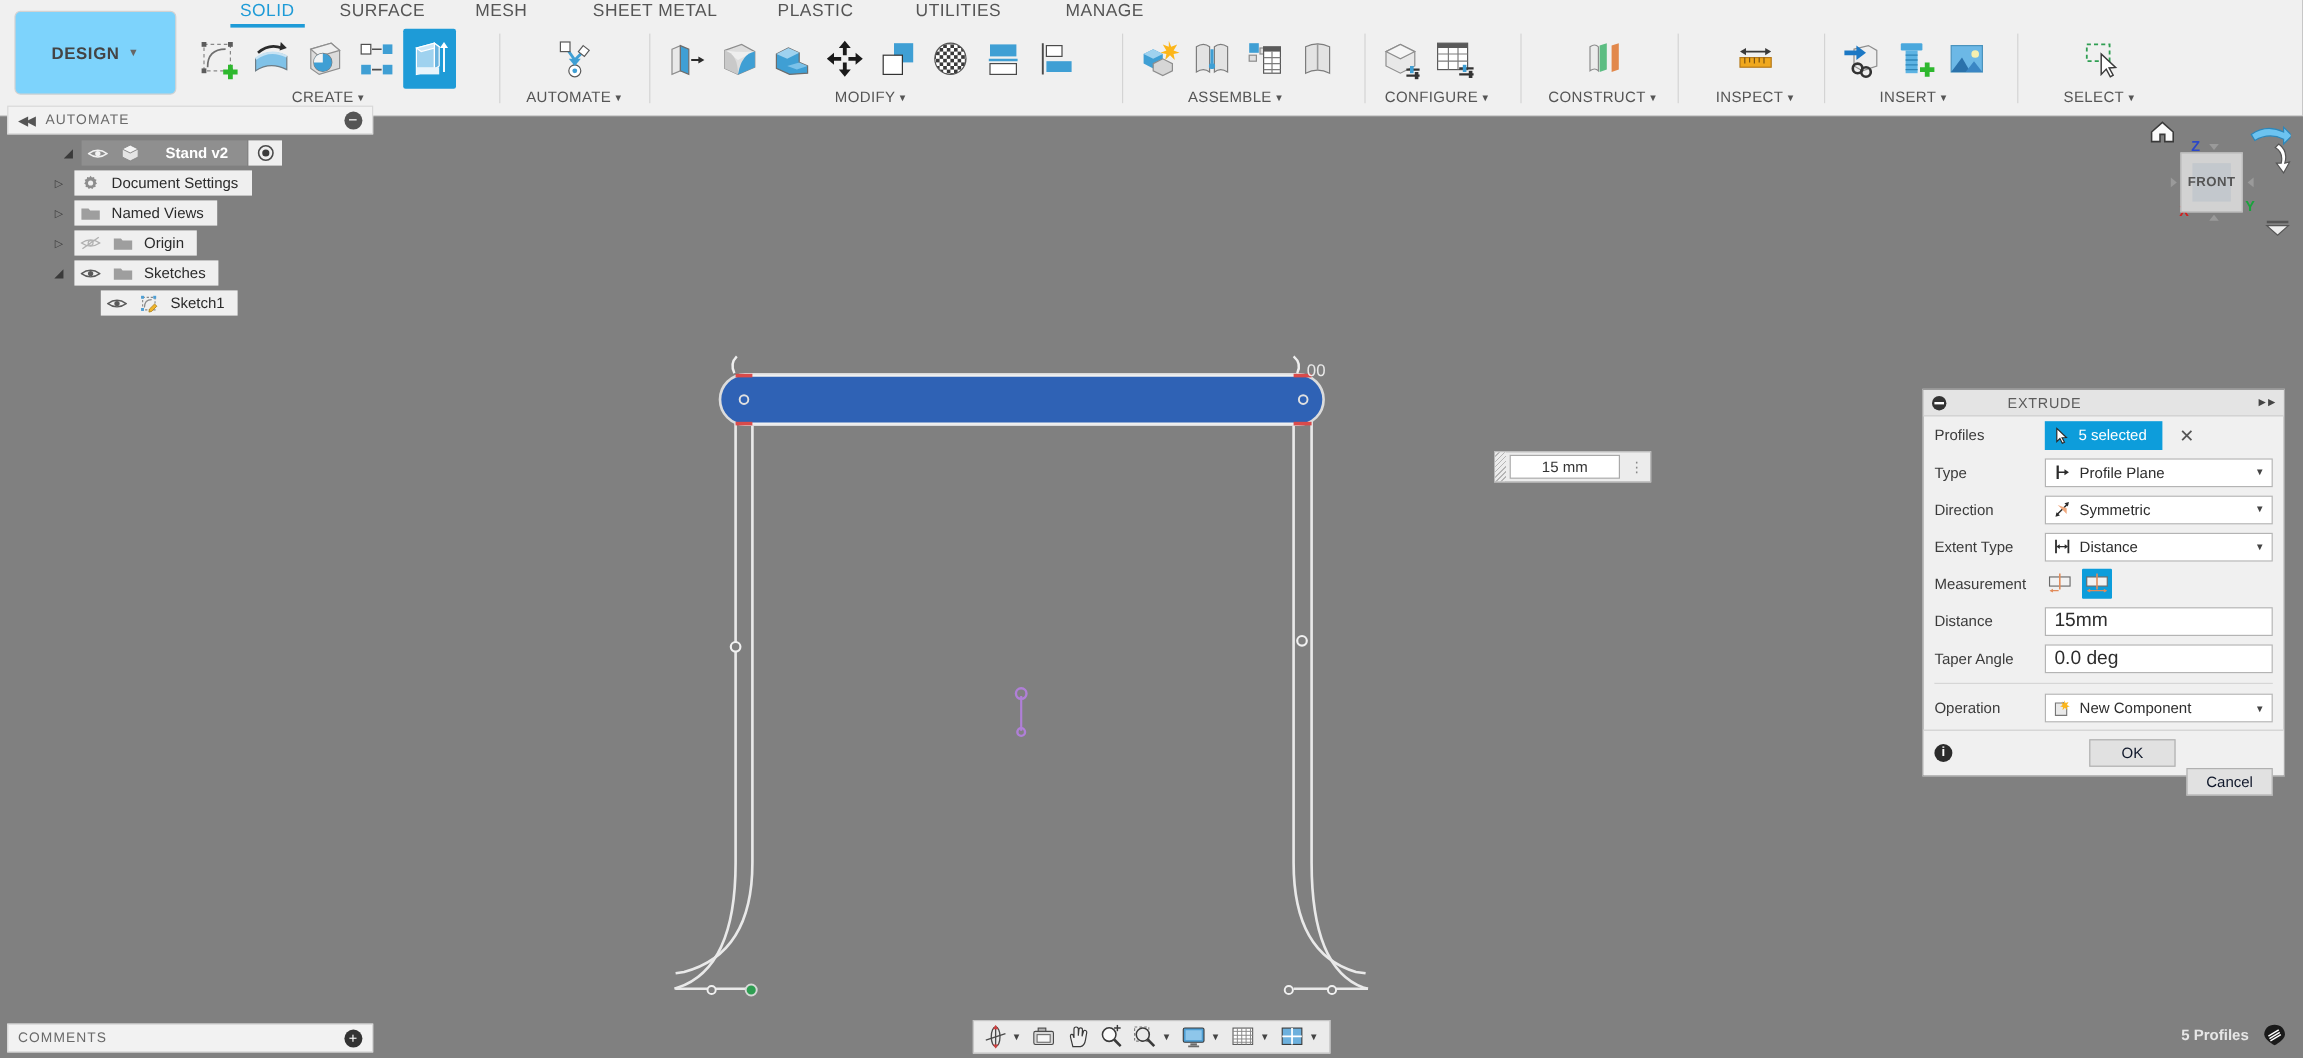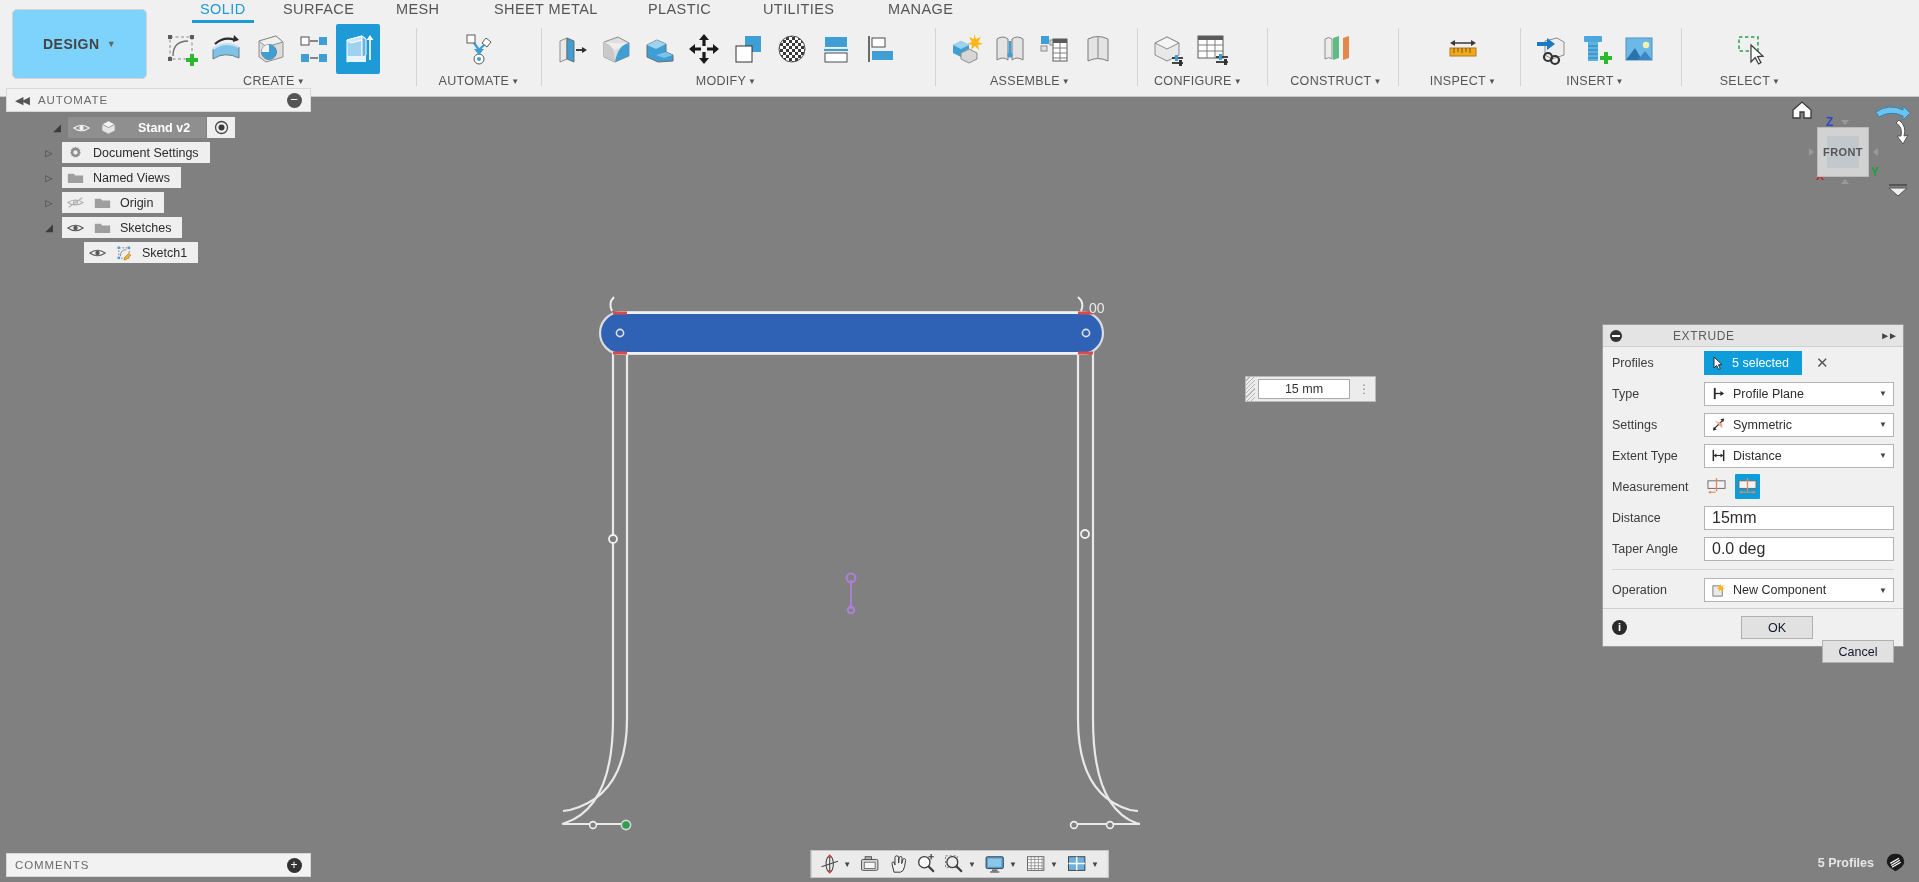--- a/index.html
+++ b/index.html
@@ -655,21 +655,21 @@
               <line x1="4" y1="8" x2="12" y2="8" stroke="#2b2b2b" stroke-width="1.4"></line>
               <path d="M14 8 l-4 -2.6 0 5.2z" fill="#2b2b2b"></path>
             </svg>
             <span class="ctext">Profile Plane</span>
             <span class="cdn">▼</span>
           </div>
         </div>
       </div>
 
       <div class="ex-row">
-        <div class="ex-lbl">Settings</div>
+        <div class="ex-lbl">Direction</div>
         <div class="ex-ctl">
           <div class="combo">
             <svg width="15" height="15" viewBox="0 0 16 16">
               <line x1="3" y1="13" x2="13" y2="3" stroke="#2b2b2b" stroke-width="1.3"></line>
               <path d="M2 14.5 l1 -4 3 3z" fill="#2b2b2b"></path>
               <path d="M14 1.5 l-1 4 -3 -3z" fill="#2b2b2b"></path>
               <path d="M4 4 L12 12 L12 7 L4 4 Z" fill="#f0a87c"></path>
             </svg>
             <span class="ctext">Symmetric</span>
             <span class="cdn">▼</span>

